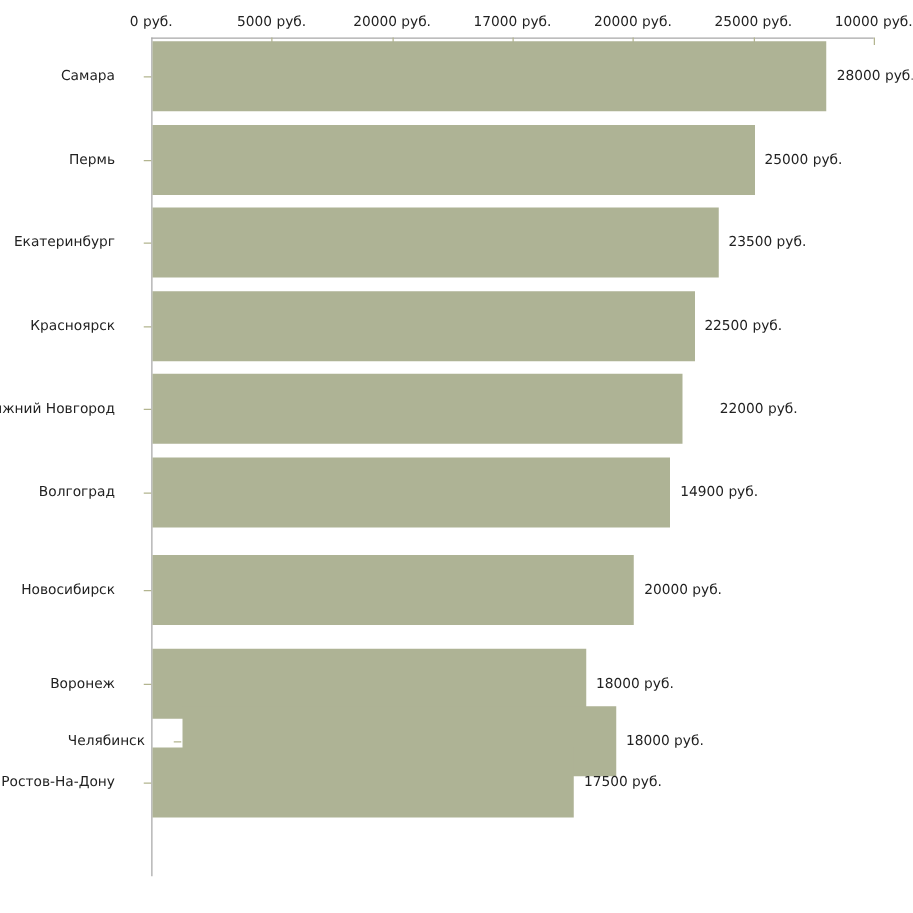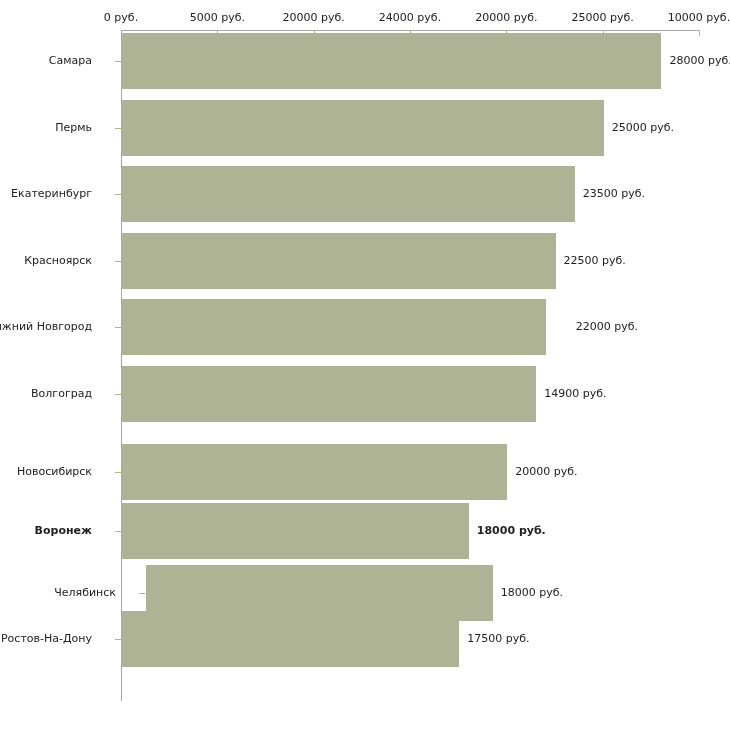--- a/index.html
+++ b/index.html
@@ -99,21 +99,21 @@
 
   <div class="axis-top-line"></div>
   <div class="axis-left-line"></div>
 
   <div id="xticks-layer">
       <div class="xtick-label" style="left: 121px;">0 руб.</div>
       <div class="xtick-label" style="left: 217.333px;">5000 руб.</div>
       <div class="xtick" style="left: 217.333px;"></div>
       <div class="xtick-label" style="left: 313.667px;">20000 руб.</div>
       <div class="xtick" style="left: 313.667px;"></div>
-      <div class="xtick-label" style="left: 410px;">24000 руб.</div>
+      <div class="xtick-label" style="left: 410px;">17000 руб.</div>
       <div class="xtick" style="left: 410px;"></div>
       <div class="xtick-label" style="left: 506.333px;">20000 руб.</div>
       <div class="xtick" style="left: 506.333px;"></div>
       <div class="xtick-label" style="left: 602.667px;">25000 руб.</div>
       <div class="xtick" style="left: 602.667px;"></div>
       <div class="xtick-label" style="left: 699px;">10000 руб.</div>
       <div class="xtick" style="left: 699px;"></div>
     </div>
   <div id="rows-layer">
       <div class="row" style="top: 33px; height: 56px;">
@@ -151,33 +151,33 @@
         <div class="cat-tick" style="top: 28px;"></div>
         <div class="bar" title="Волгоград: 21500 руб." style="top: 0px; height: 56px; width: 414.233px; background: rgb(174, 179, 149);"></div>
         <div class="bar-value" style="left: 544.233px; top: 22px;">14900 руб.</div>
       </div>
       <div class="row" style="top: 444px; height: 56px;">
         <div class="cat-label" style="top: 22px;">Новосибирск</div>
         <div class="cat-tick" style="top: 28px;"></div>
         <div class="bar" title="Новосибирск: 20000 руб." style="top: 0px; height: 56px; width: 385.333px; background: rgb(174, 179, 149);"></div>
         <div class="bar-value" style="left: 515.333px; top: 22px;">20000 руб.</div>
       </div>
-      <div class="row" style="top: 503px; height: 56px; font-weight: bold;">
+      <div class="row" style="top: 519px; height: 56px;">
         <div class="cat-label" style="top: 22px;">Воронеж</div>
         <div class="cat-tick" style="top: 28px;"></div>
         <div class="bar" title="Воронеж: 18000 руб." style="top: 0px; height: 56px; width: 346.8px; background: rgb(174, 179, 149);"></div>
         <div class="bar-value" style="left: 476.8px; top: 22px;">18000 руб.</div>
       </div>
       <div class="row" style="top: 565px; height: 56px; margin-left: 24px;">
         <div class="cat-label" style="top: 22px;">Челябинск</div>
         <div class="cat-tick" style="top: 28px;"></div>
         <div class="bar" title="Челябинск: 18000 руб." style="top: 0px; height: 56px; width: 346.8px; background: rgb(174, 179, 149);"></div>
         <div class="bar-value" style="left: 476.8px; top: 22px;">18000 руб.</div>
       </div>
-      <div class="row" style="top: 611px; height: 56px;">
+      <div class="row" style="top: 598px; height: 56px;">
         <div class="cat-label" style="top: 22px;">Ростов-На-Дону</div>
         <div class="cat-tick" style="top: 28px;"></div>
         <div class="bar" title="Ростов-На-Дону: 17500 руб." style="top: 0px; height: 56px; width: 337.167px; background: rgb(174, 179, 149);"></div>
         <div class="bar-value" style="left: 467.167px; top: 22px;">17500 руб.</div>
       </div>
     </div>
 
 </div>
 
 </body></html>

